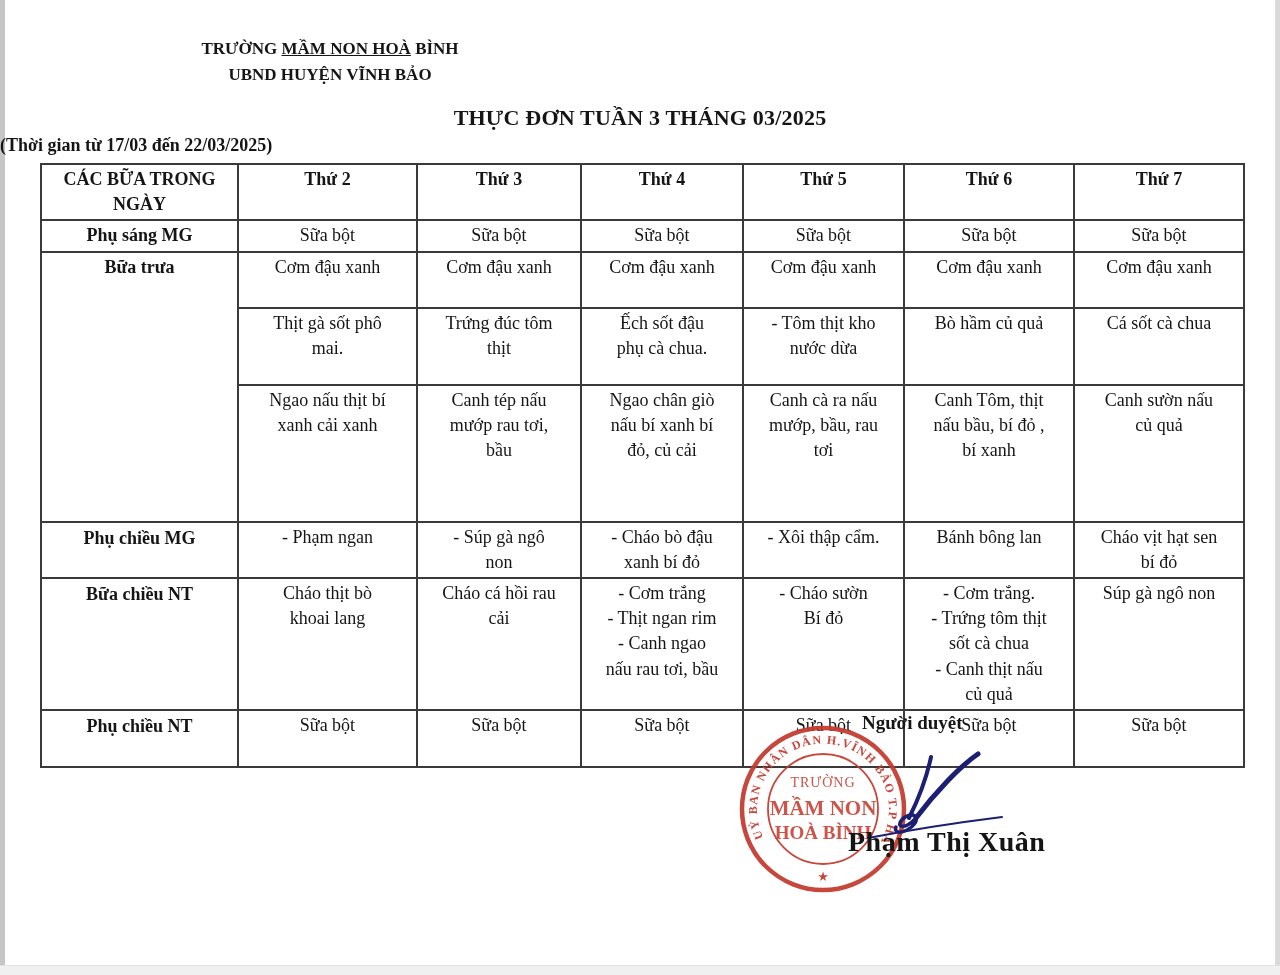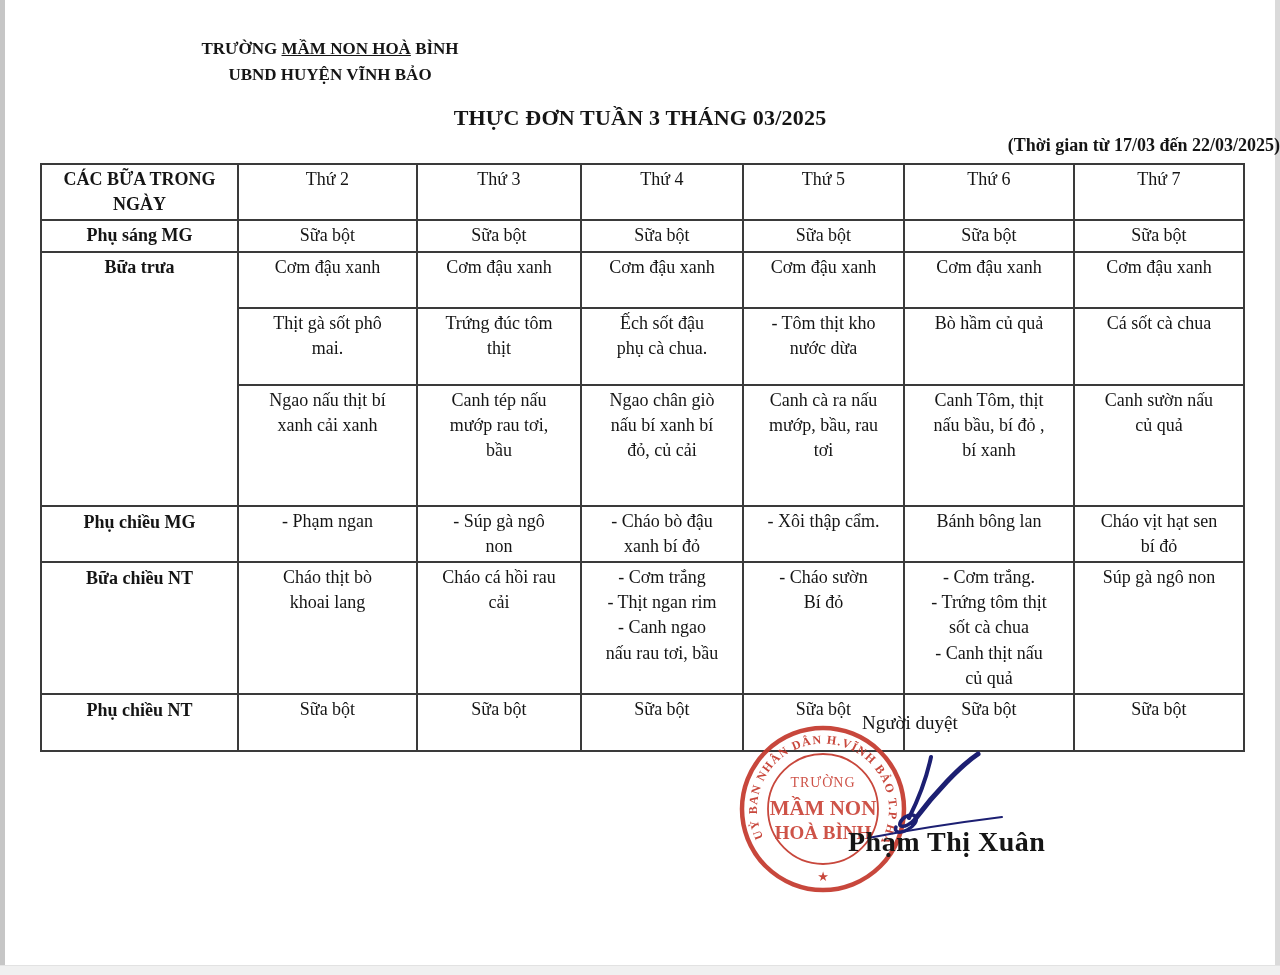--- a/index.html
+++ b/index.html
@@ -17,46 +17,46 @@
     text-align:center;font-weight:bold;font-size:17px;line-height:1.55;
   }
   .org-underline{text-decoration:underline;}
 
   .doc-title{
     position:absolute;left:0;top:105px;width:1280px;
     text-align:center;font-weight:bold;font-size:22px;letter-spacing:0.2px;
   }
   .doc-subtitle{
     position:absolute;left:0;top:135px;width:1280px;
-    text-align:right;font-weight:bold;font-size:18px;
+    text-align:left;font-weight:bold;font-size:18px;
   }
 
   table.menu{
     position:absolute;left:40px;top:163px;width:1203px;
     border-collapse:collapse;table-layout:fixed;
   }
   table.menu td,table.menu th{
     border:2px solid #3a3a3a;
     padding:2px 5px;
     font-size:18px;line-height:1.4;
     text-align:center;vertical-align:top;
     white-space:pre-line;
     overflow:hidden;
   }
   th.corner{font-size:16px;line-height:1.4;vertical-align:middle;font-weight:bold;}
-  th.day{font-size:19px;font-weight:normal;padding-top:5px;}
+  th.day{font-size:19px;font-weight:bold;padding-top:5px;}
   td.rowlabel{font-weight:bold;vertical-align:middle;}
   td.rowlabel.top{vertical-align:top;padding-top:3px;}
   td.vmid{vertical-align:middle;}
   td.al{text-align:left;}
   td.padtop{padding-top:28px;border-radius:14px;}
 
   .approve-label{
     position:absolute;left:862px;top:712px;
-    font-weight:normal;font-size:19px;text-align:center;
+    font-weight:bold;font-size:19px;text-align:center;
   }
   .approver-name{
     position:absolute;left:848px;top:826px;
     font-weight:bold;font-size:28px;letter-spacing:0.5px;
   }
   .stamp-svg{position:absolute;left:737px;top:723px;opacity:0.93;}
   .sig-svg{position:absolute;left:850px;top:742px;}
 </style>
 </head>
 <body>
@@ -119,21 +119,21 @@
 mai.</td>
     <td>Trứng đúc tôm
 thịt</td>
     <td>Ếch sốt đậu
 phụ cà chua.</td>
     <td class="al">- Tôm thịt kho
 nước dừa</td>
     <td>Bò hầm củ quả</td>
     <td>Cá sốt cà chua</td>
   </tr>
-  <tr style="height:121px">
+  <tr style="height:137px">
     <td>Ngao nấu thịt bí
 xanh cải xanh</td>
     <td>Canh tép nấu
 mướp rau tơi,
 bầu</td>
     <td class="al">Ngao chân giò
 nấu bí xanh bí
 đỏ, củ cải</td>
     <td>Canh cà ra nấu
 mướp, bầu, rau

